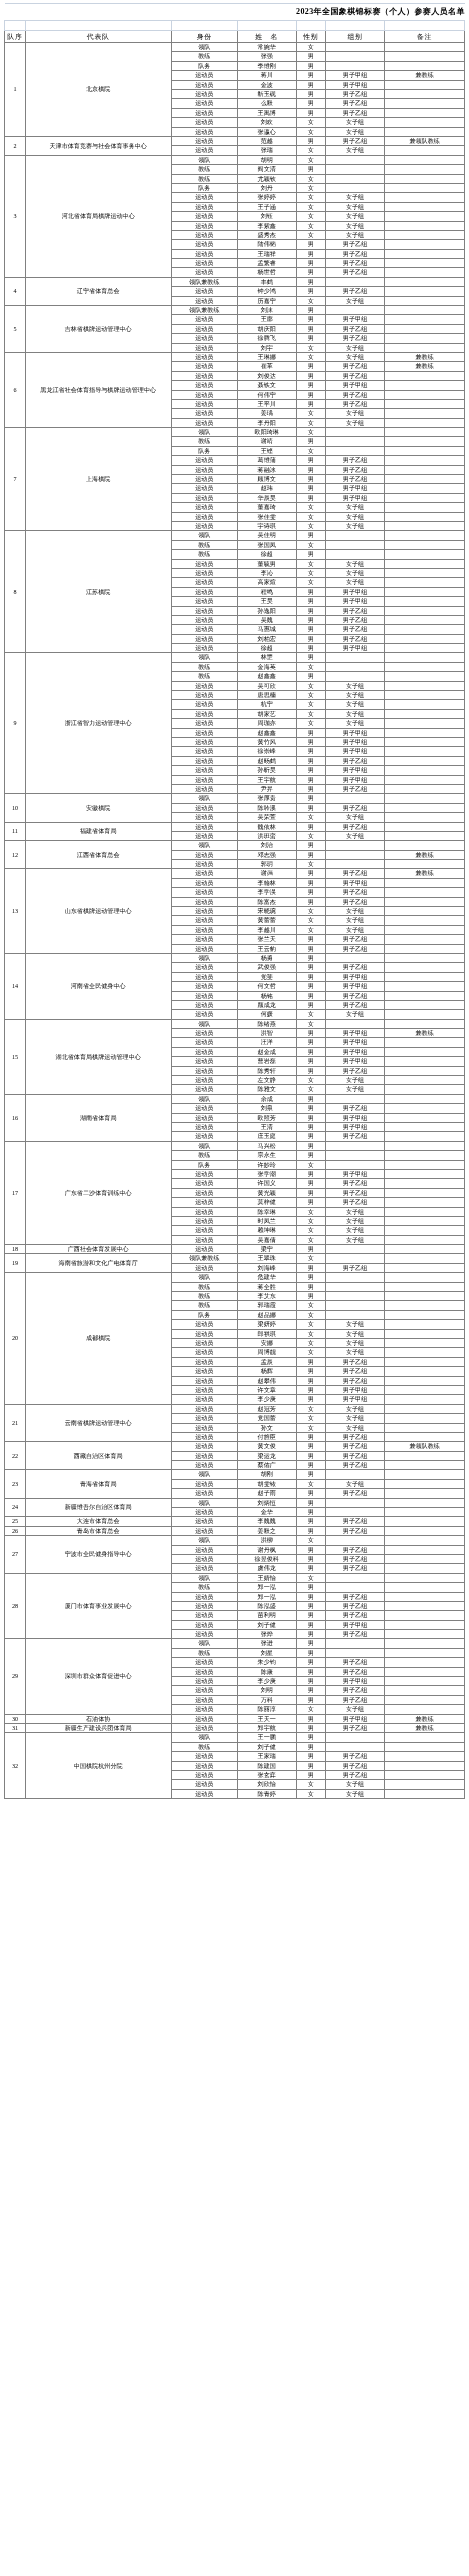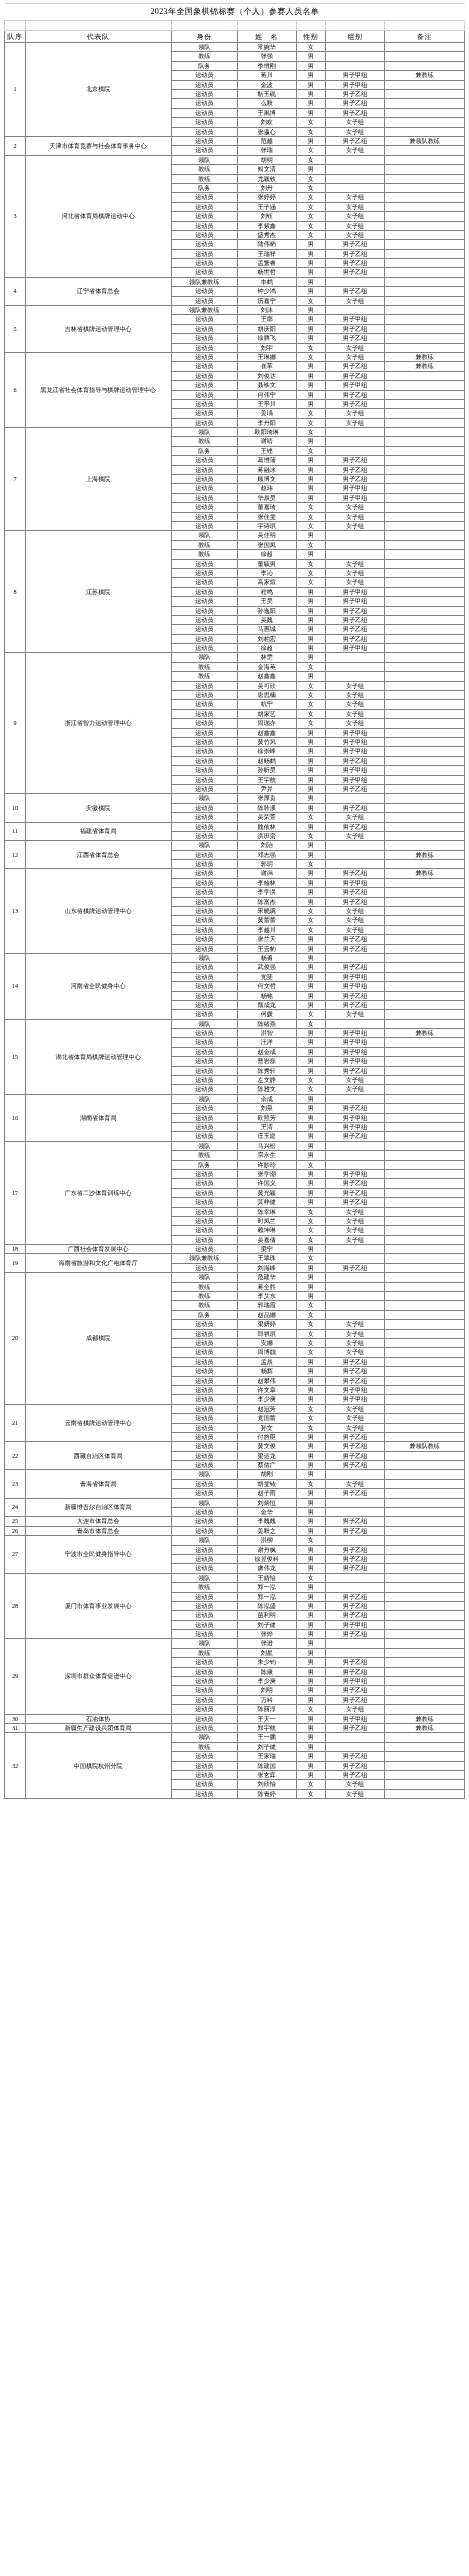--- a/index.html
+++ b/index.html
@@ -22,22 +22,23 @@
   .c-role{width:65px;}
   .c-name{width:58px;}
   .c-sex{width:29px;}
   .c-group{width:58px;}
   .c-note{width:79px;}
   tr.title-row td{
     border:0.7px solid #c9d3e0;
     border-left:none;border-right:none;
     font-size:8px;
     height:16px;
-    font-weight:normal;
+    font-weight:bold;
     letter-spacing:0.4px;
+    text-align:right;
   }
   tr.spacer-row td{
     border:0.7px solid #c9d3e0;
     height:9.4px;
   }
   tr.head-row td{
     font-size:6.9px;
     height:10.8px;
     letter-spacing:0.7px;
   }

